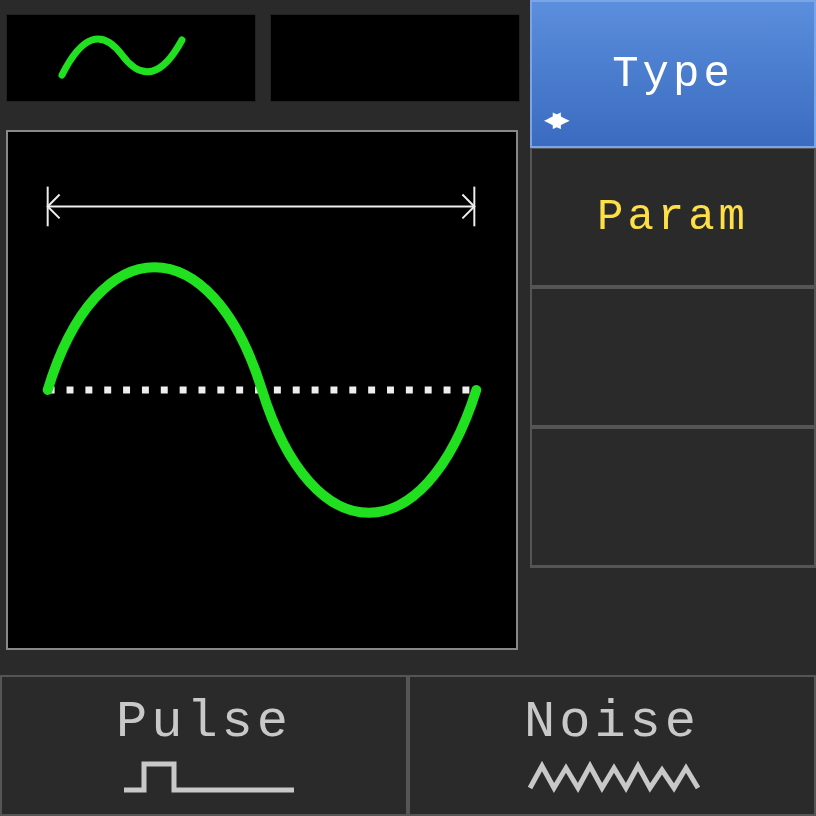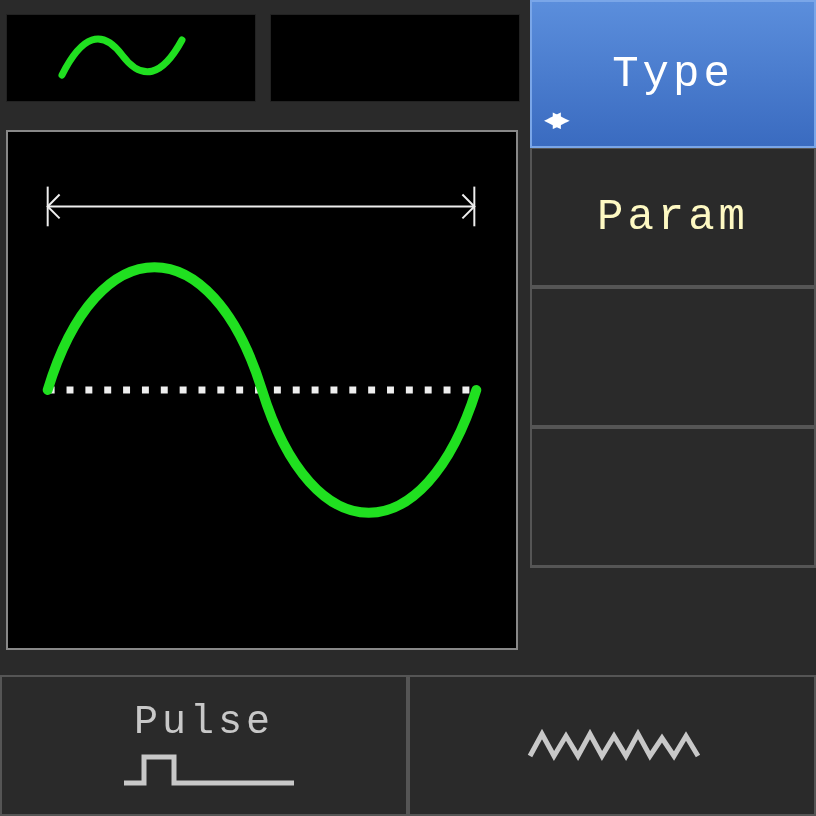--- a/index.html
+++ b/index.html
@@ -49,21 +49,21 @@
       width: 100%;
       height: 140px;
       border: 2px solid #555;
       border-top-width: 1px;
       border-bottom-width: 3px;
       display: flex;
       align-items: center;
       justify-content: center;
       font-size: 44px;
       letter-spacing: 4px;
-      color: #fef9c3;
+      color: #fde047;
       position: relative;
     }
     .menu-item.selected {
       background: linear-gradient(#5b8edc, #3a6bc0);
       color: #fff;
       height: 148px;
       border: 2px solid #7aa6e8;
     }
     .menu-item .indicator {
       position: absolute;
@@ -78,21 +78,21 @@
       position: absolute;
       left: 0; top: 675px;
       width: 816px; height: 141px;
       display: flex;
     }
     .bottom-btn {
       flex: 1;
       border: 2px solid #555;
       background: #2a2a2a;
       color: #c8c8c8;
-      font-size: 40px;
+      font-size: 52px;
       letter-spacing: 4px;
       font-family: "Courier New", monospace;
       display: flex;
       flex-direction: column;
       align-items: center;
       justify-content: center;
       gap: 6px;
     }
     .bottom-btn svg { display: block; }
   </style>
@@ -142,17 +142,18 @@
 </div>
 
 <div class="bottom-row">
   <div class="bottom-btn">
     <span>Pulse</span>
     <svg width="200" height="40" viewBox="0 0 200 40">
       <polyline points="20,32 40,32 40,6 70,6 70,32 190,32" stroke="#c8c8c8" stroke-width="5" fill="none"></polyline>
     </svg>
   </div>
   <div class="bottom-btn">
+    <span>Noise</span>
     <svg width="200" height="40" viewBox="0 0 200 40">
       <polyline points="18,30 30,8 42,30 54,10 66,30 78,8 90,30 102,10 114,30 126,8 138,30 150,12 162,30 174,10 186,30" stroke="#c8c8c8" stroke-width="5" fill="none"></polyline>
     </svg>
   </div>
 </div>
 
 </body></html>

